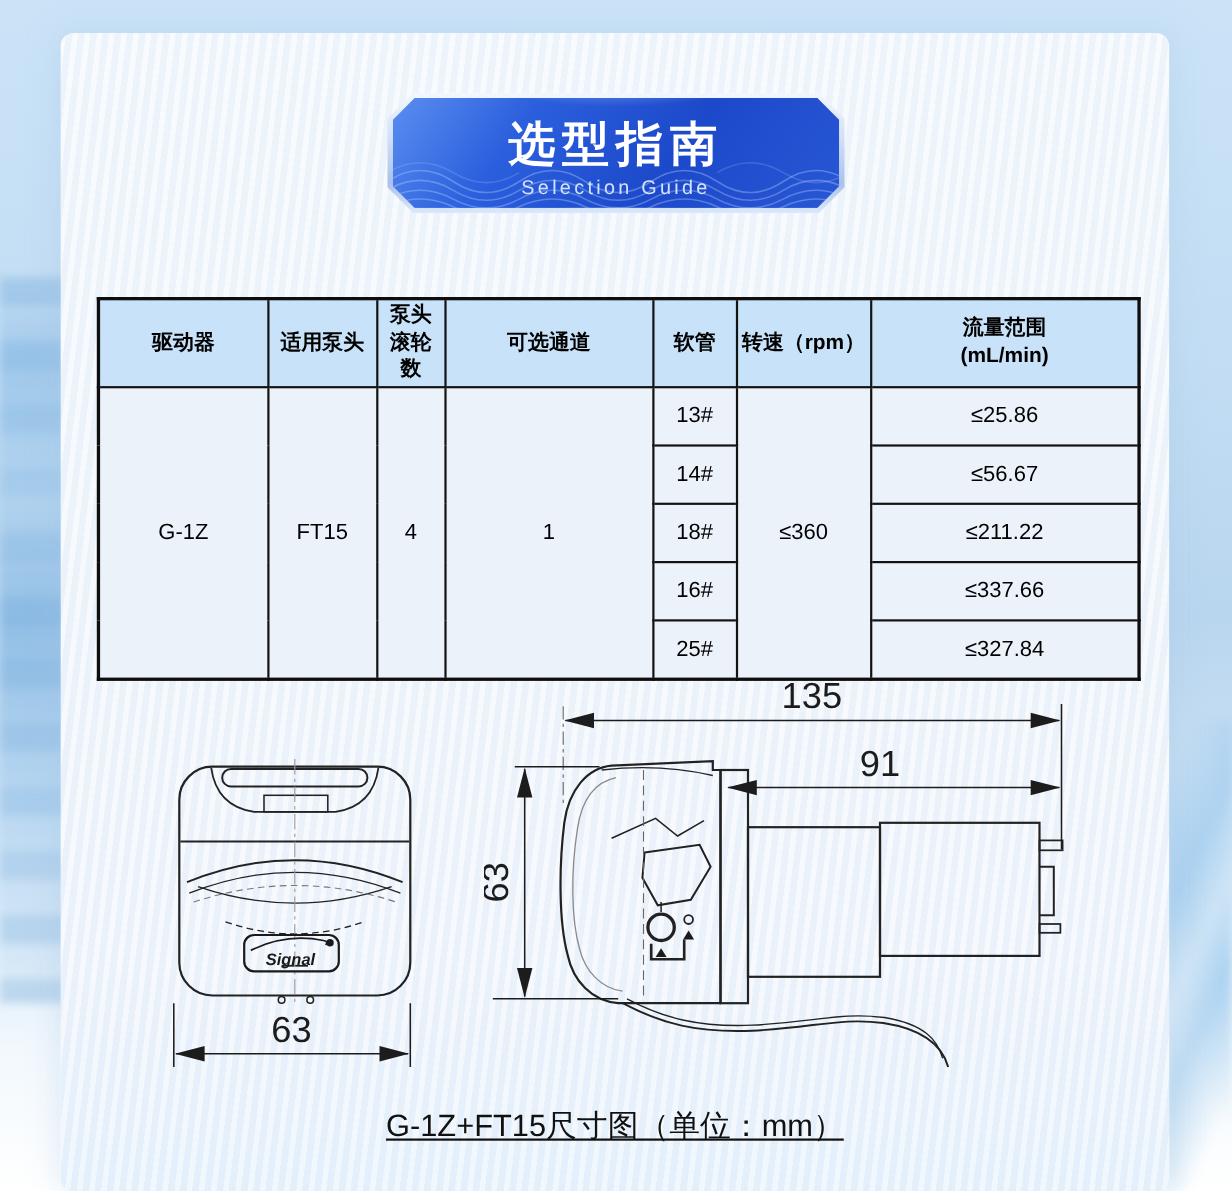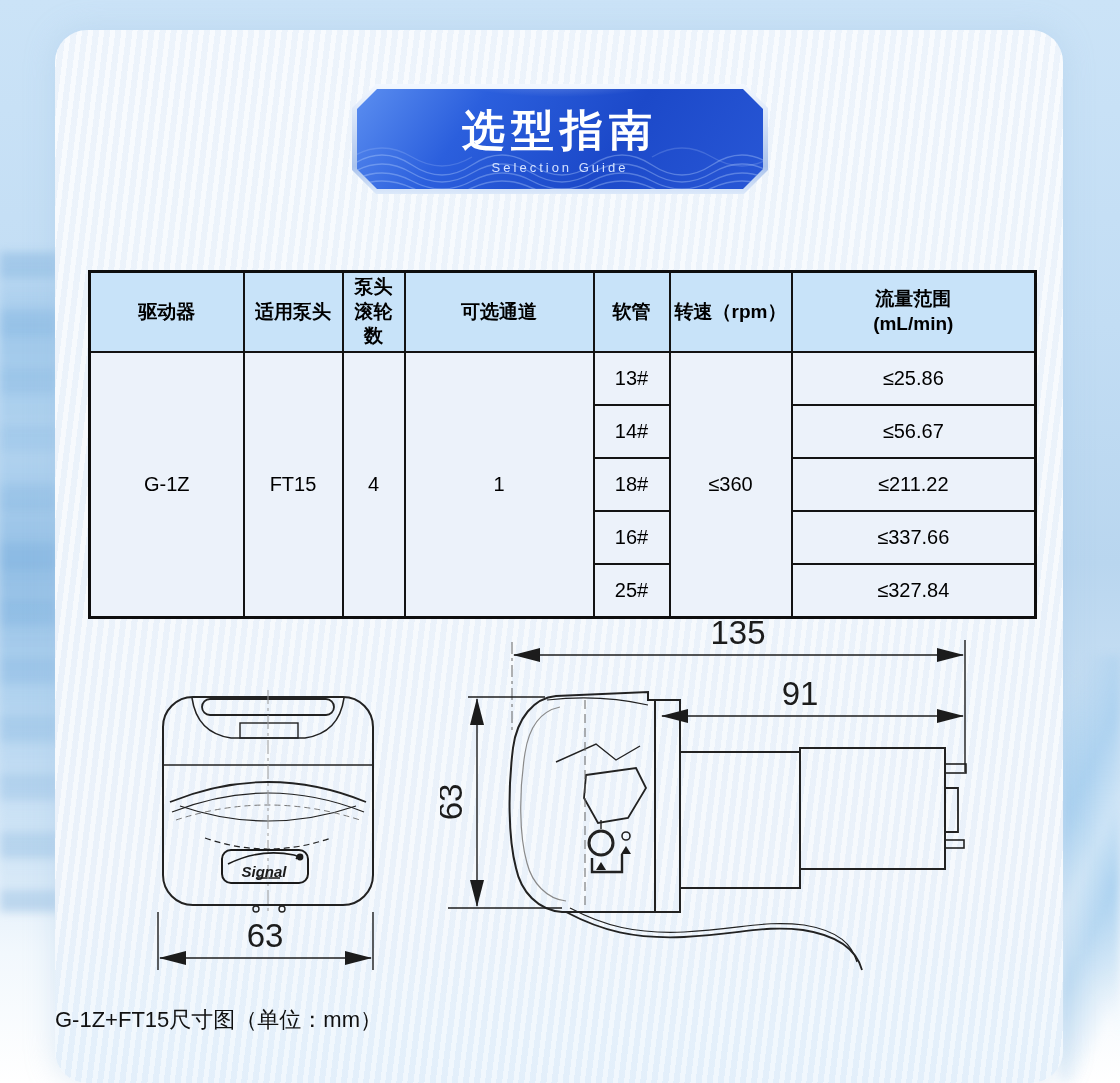--- a/index.html
+++ b/index.html
@@ -23,21 +23,21 @@
     position:absolute; right:0; top:655px; width:60px; height:428px;
     background:
       linear-gradient(115deg, rgba(255,255,255,0) 10%, rgba(150,198,236,.55) 32%, rgba(205,228,246,.5) 48%,
         rgba(140,192,233,.5) 62%, rgba(255,255,255,0) 85%),
       linear-gradient(65deg, rgba(255,255,255,0) 30%, rgba(170,210,240,.4) 55%, rgba(255,255,255,0) 80%);
     filter:blur(4px);
   }
   
   .panel{
     position:absolute; left:55px; top:30px; width:1008px; height:1053px;
-    border-radius:32px;
+    border-radius:12px;
     background:
       repeating-linear-gradient(97deg, rgba(255,255,255,.45) 0 5px, rgba(224,235,247,.30) 5px 11px),
       linear-gradient(180deg, #f2f7fd 0%, #eef4fb 80%, #e7f2fc 94%, #e4f1fc 100%);
     box-shadow:0 0 30px rgba(160,195,225,.35);
   }
   
   .badge-outer{
     position:absolute; left:297px; top:54px; width:416px; height:110px;
     clip-path:polygon(24px 0, calc(100% - 24px) 0, 100% 24px, 100% calc(100% - 24px),
       calc(100% - 24px) 100%, 24px 100%, 0 calc(100% - 24px), 0 24px);
@@ -57,21 +57,21 @@
   .badge-inner::after{
     content:""; position:absolute; left:20%; bottom:-4px; width:60%; height:12px;
     background:radial-gradient(50% 60% at 50% 100%, rgba(255,255,255,.55), rgba(255,255,255,0) 75%);
   }
   .badge-waves{ position:absolute; left:0; bottom:0; width:100%; height:62px; }
   .badge-title{
     position:relative; margin-top:13px; color:#ffffff; font-size:43px; font-weight:bold;
     letter-spacing:6px;
   }
   .badge-subtitle{
-    position:relative; margin-top:0; color:#d4e2ff; font-size:13px; letter-spacing:3px;
+    position:relative; margin-top:0; color:#d4e2ff; font-size:18px; letter-spacing:3px;
   }
   
   table.spec{
     position:absolute; left:33px; top:240px; width:946px;
     border-collapse:collapse; table-layout:fixed;
     border:3px solid #0e0e0e;
   }
   table.spec th, table.spec td{
     border:2px solid #131313; text-align:center; vertical-align:middle;
     white-space:pre-line; color:#000;
@@ -81,22 +81,22 @@
     padding:2px 4px;
   }
   table.spec td{
     background:#ecf2fa; font-size:20px; height:53px; padding:2px 20px;
   }
   
   .drawing-area svg text{ font-family:"Liberation Sans", sans-serif; }
   .front-view{ position:absolute; left:85px; top:650px; }
   .side-view{ position:absolute; left:385px; top:585px; }
   .caption{
-    position:absolute; left:0; top:975px; width:100%; 
-    font-size:22px; color:#111;
+    position:absolute; left:0; top:975px; width:100%; text-align:center;
+    font-size:28px; color:#111;text-decoration:underline;
   }
   .dim-text{ font-size:33px; fill:#1c1c1c; font-weight:400; }
   .logo-text{ font-size:15px; font-style:italic; font-weight:bold; fill:#1a1a1a; font-family:"Liberation Serif", serif; }
 </style>
 </head>
 <body>
 
 <div class="decor-left"></div>
 <div class="decor-right"></div>
 

